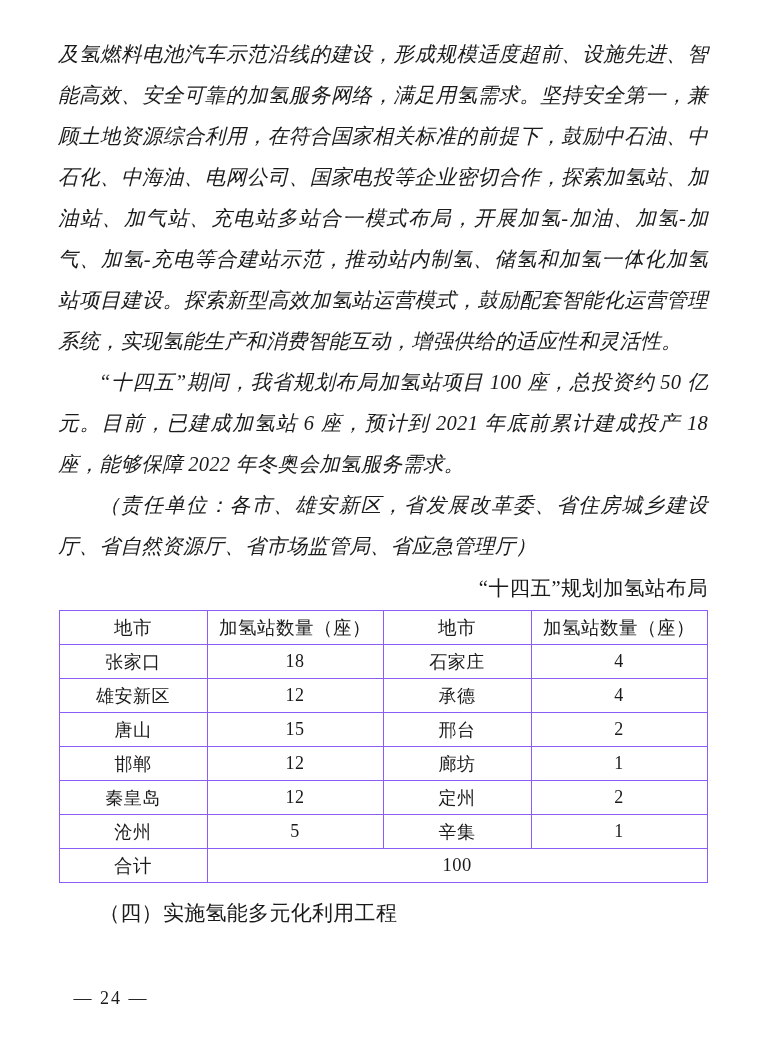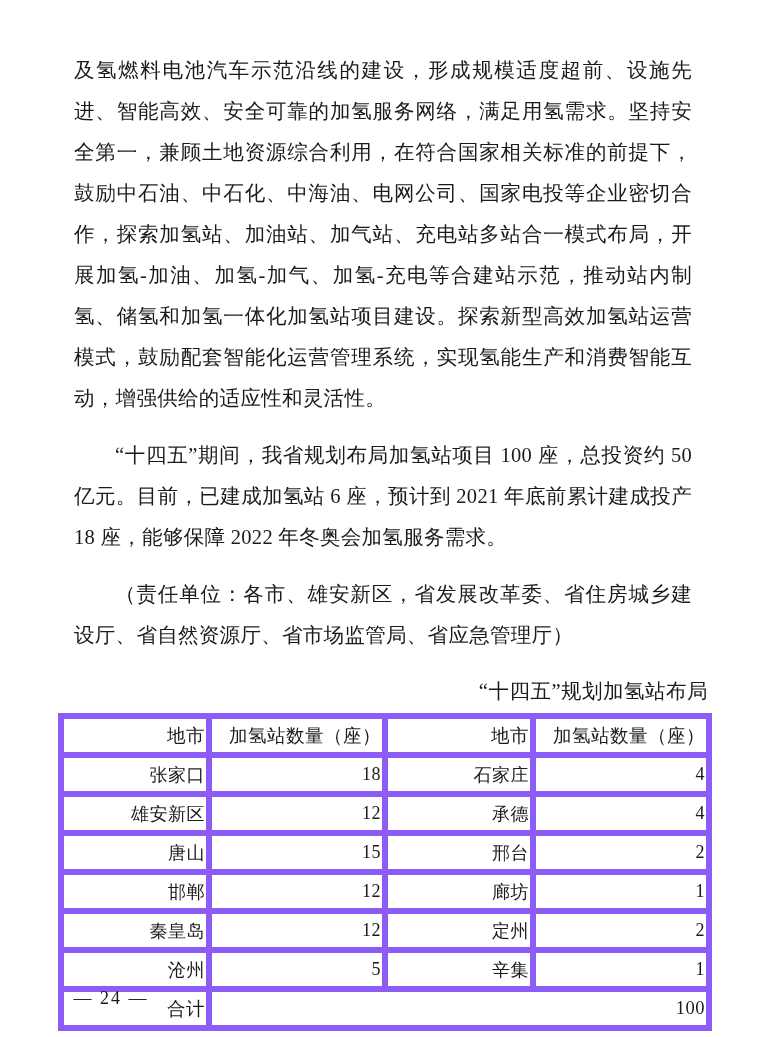--- a/index.html
+++ b/index.html
@@ -25,43 +25,44 @@
     padding: 34px 58px 0 58px;
   }
   .body-text {
     font-size: 20.5px;
     line-height: 41px;
     text-align: justify;
     text-justify: inter-ideograph;
     letter-spacing: 0.3px;
   }
   .para {
-    margin: 16px;
+    margin: 0;
     text-indent: 0;
+    font-style: italic;
   }
   .para.indent {
     text-indent: 41px;
   }
   .table-title {
     text-align: right;
     font-size: 20.5px;
     line-height: 38px;
     margin-top: 2px;
     letter-spacing: 0.5px;
   }
   table.layout {
     border-collapse: collapse;
     width: 648px;
     margin: 3px auto 0 auto;
     table-layout: fixed;
   }
   table.layout td {
-    border: 6px solid #8b5cf6;
+    border: 1px solid #8b5cf6;
     height: 31px;
-    text-align: right;
+    text-align: center;
     vertical-align: middle;
     font-size: 18px;
     letter-spacing: 0.5px;
   }
   table.layout td.hdr {
     font-size: 18.5px;
   }
   table.layout tr.total td {
     font-size: 18.5px;
   }

